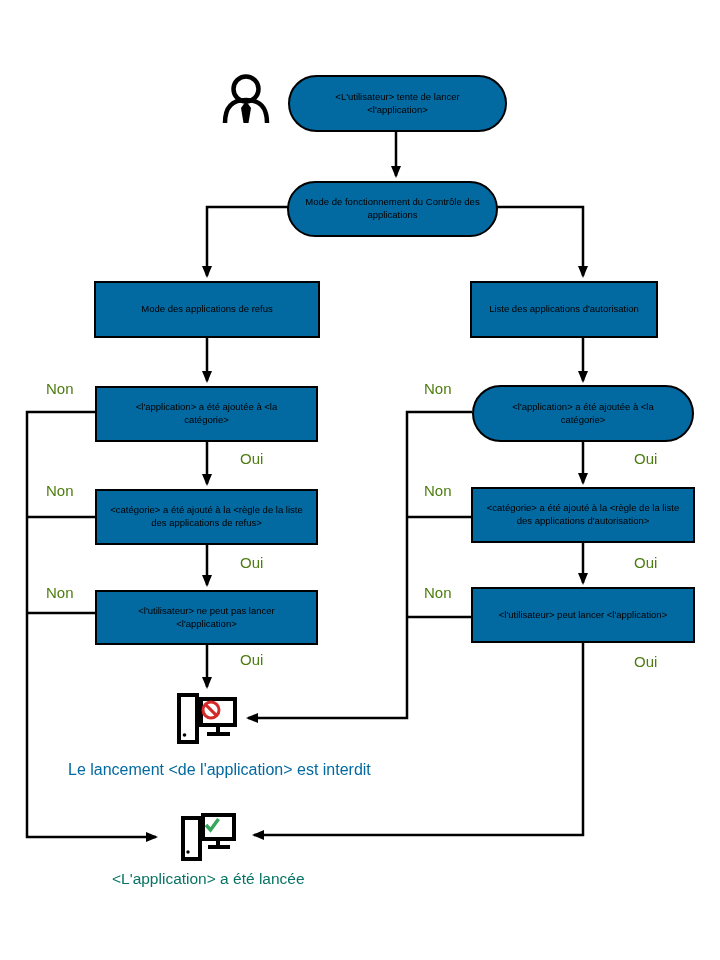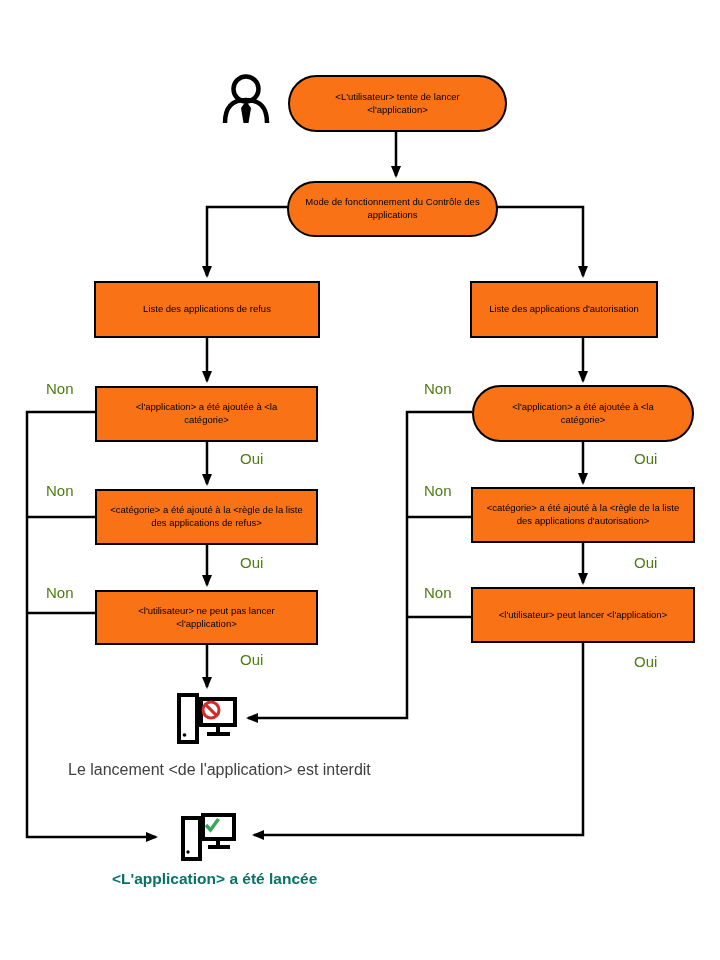--- a/index.html
+++ b/index.html
@@ -1,26 +1,26 @@
 <!DOCTYPE html>
 <html><head>
 <meta charset="utf-8">
 <style>
   html,body{margin:0;padding:0;background:#ffffff;}
   body{width:720px;height:960px;font-family:"Liberation Sans",sans-serif;}
   .canvas{position:relative;width:720px;height:960px;background:#ffffff;overflow:hidden;}
   #svg-layer{position:absolute;left:0;top:0;width:720px;height:960px;}
   .node{position:absolute;display:flex;align-items:center;justify-content:center;
-        text-align:center;font-size:9.5px;line-height:1.35;color:#000;background:#f97316;
+        text-align:center;font-size:9.5px;line-height:1.35;color:#000;background:#0369a1;
         border:2.5px solid #000;box-sizing:border-box;padding:2px 12px;}
   .stadium{border-radius:29px;border-width:2px;padding:2px 18px;}
   .edge-label{position:absolute;font-size:15px;color:#4d7c0f;}
   .result-text{position:absolute;font-size:16px;white-space:nowrap;}
-  .result-blocked{left:68px;top:761px;color:#404040;}
-  .result-launched{left:112px;top:870px;color:#077364;font-size:15.5px;font-weight:bold;}
+  .result-blocked{left:68px;top:761px;color:#0369a1;}
+  .result-launched{left:112px;top:870px;color:#077364;font-size:15.5px;}
   .icon{position:absolute;}
 </style>
 </head>
 <body>
 
 <div class="canvas">
 
   <svg id="svg-layer" viewBox="0 0 720 960">
     <defs>
       <marker id="ah" viewBox="0 0 12 10" markerWidth="12" markerHeight="10" refX="10" refY="5" orient="auto" markerUnits="userSpaceOnUse">
@@ -61,21 +61,21 @@
 
   <div class="node stadium" style="left:288px;top:75px;width:219px;height:57px">
     <span>&lt;L'utilisateur&gt; tente de lancer &lt;l'application&gt;</span>
   </div>
 
   <div class="node stadium" style="left:287px;top:181px;width:211px;height:56px;padding:3px 8px">
     <span>Mode de fonctionnement du Contrôle des applications</span>
   </div>
 
   <div class="node" style="left:94px;top:281px;width:226px;height:57px">
-    <span>Liste des applications de refus</span>
+    <span>Mode des applications de refus</span>
   </div>
 
   <div class="node" style="left:470px;top:281px;width:188px;height:57px">
     <span>Liste des applications d'autorisation</span>
   </div>
 
   <div class="node" style="left:95px;top:386px;width:223px;height:56px;padding:2px 24px">
     <span>&lt;l'application&gt; a été ajoutée à &lt;la catégorie&gt;</span>
   </div>
 

